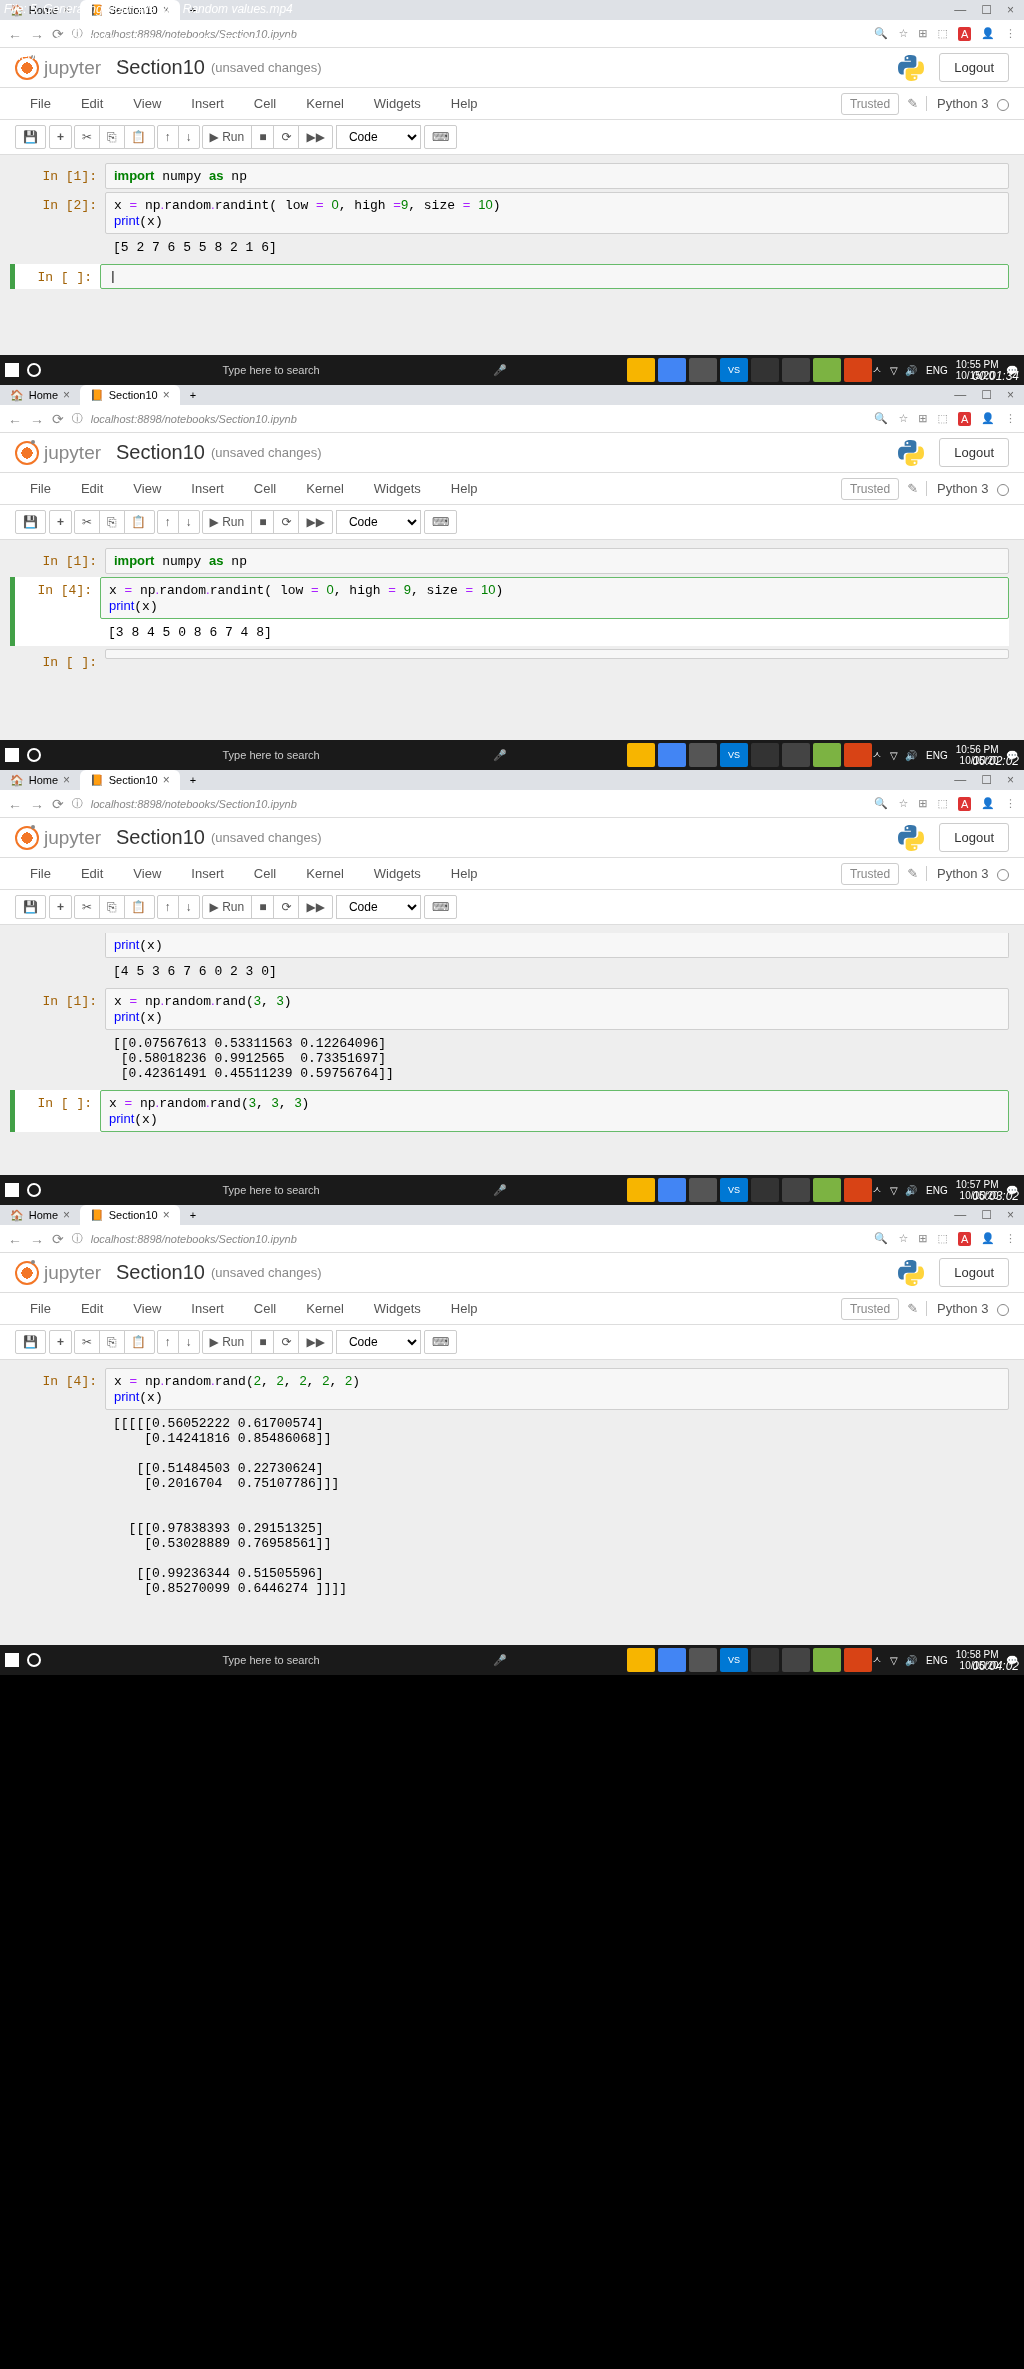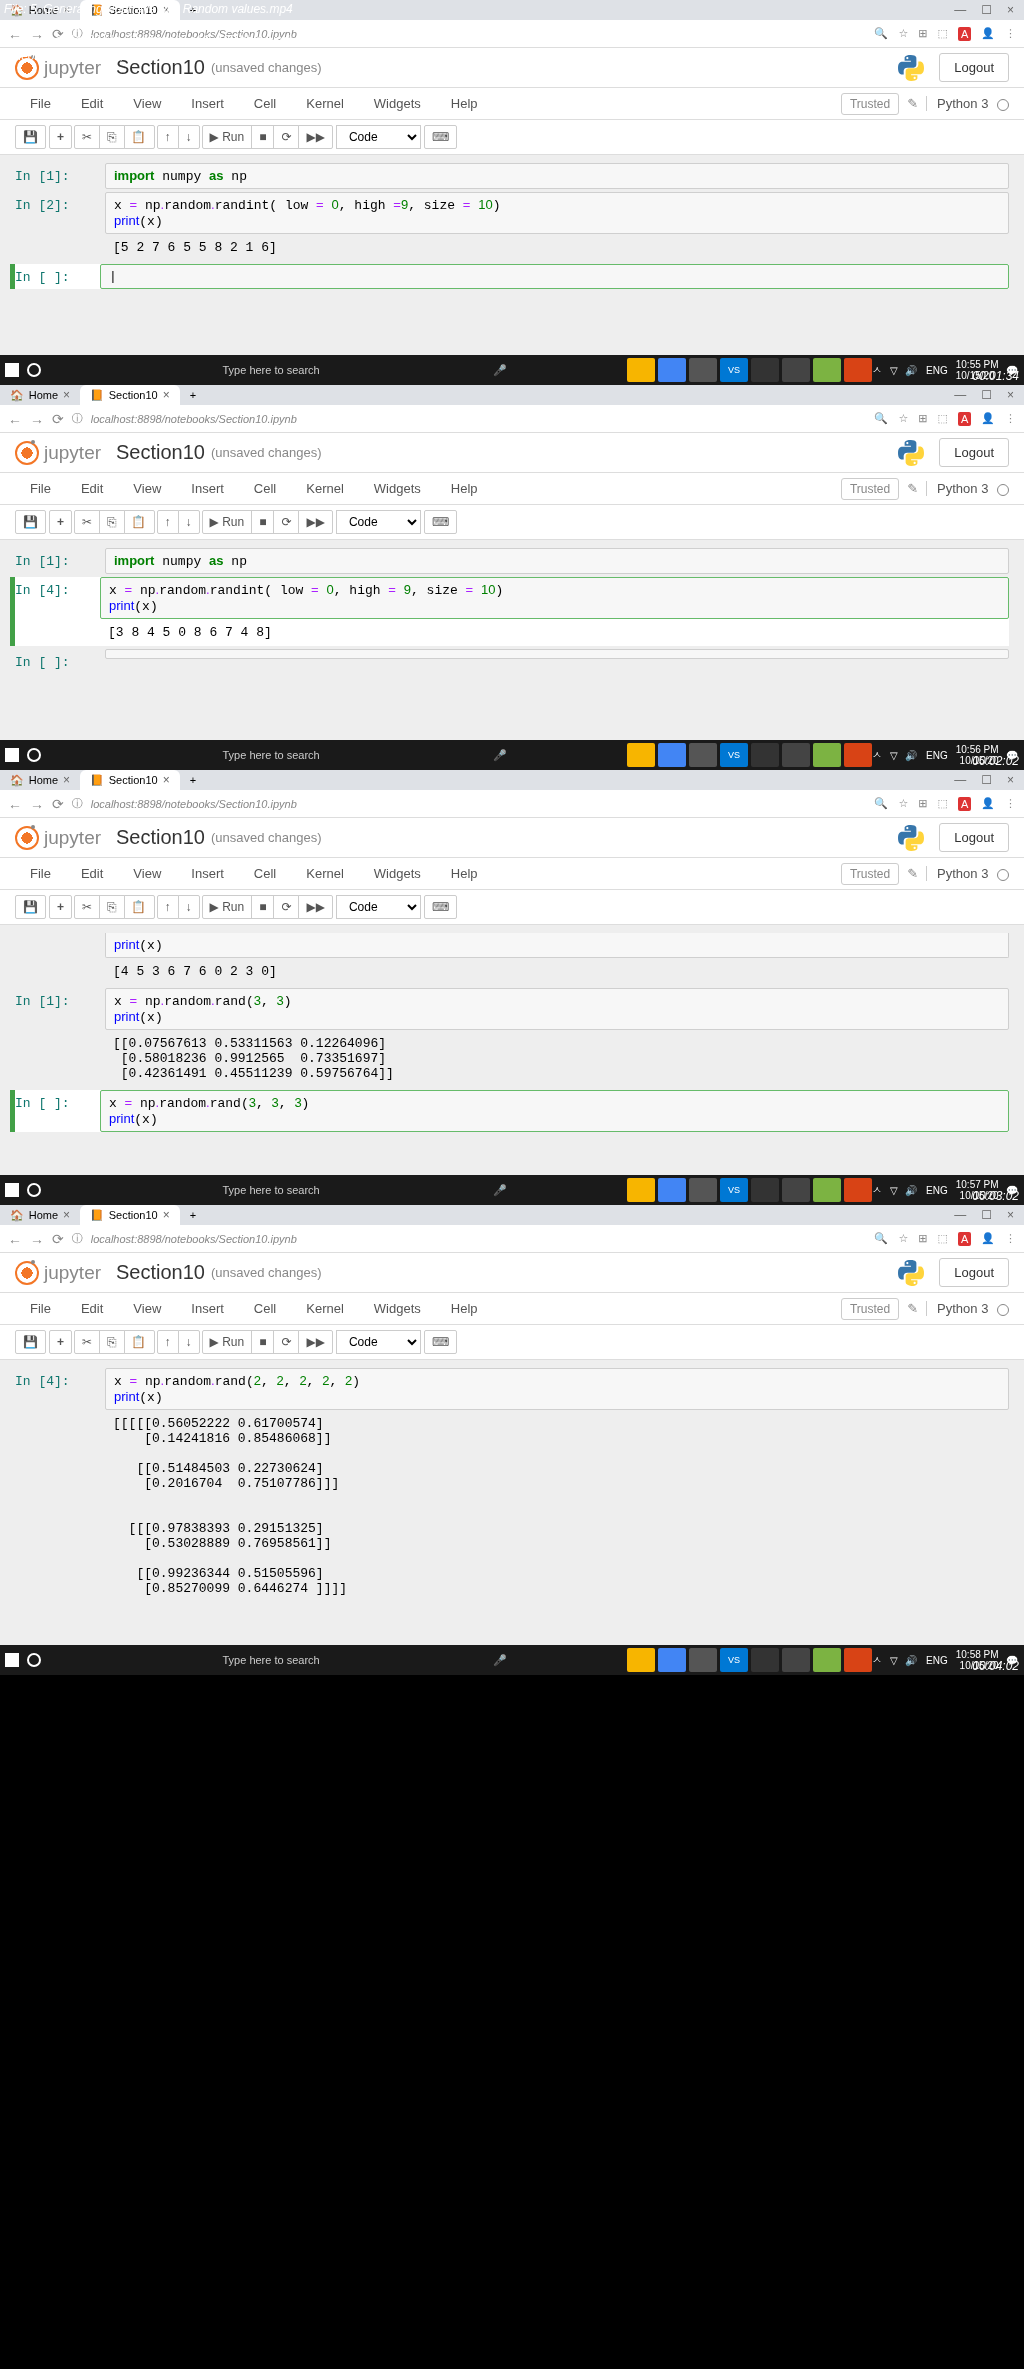--- a/index.html
+++ b/index.html
@@ -32,21 +32,21 @@
 .kernel-circle { display: inline-block; width: 12px; height: 12px; border: 1px solid #888; border-radius: 50%; margin-left: 5px; vertical-align: middle; }
 .toolbar { display: flex; padding: 5px 15px; border-bottom: 1px solid #ddd; gap: 3px; align-items: center; }
 .tb-btn { border: 1px solid #ccc; background: #fff; padding: 4px 7px; border-radius: 2px; font-size: 12px; color: #555; display: flex; align-items: center; gap: 3px; min-height: 24px; }
 .tb-group { display: flex; }
 .tb-group .tb-btn { border-radius: 0; margin-left: -1px; }
 .tb-group .tb-btn:first-child { border-radius: 2px 0 0 2px; }
 .tb-group .tb-btn:last-child { border-radius: 0 2px 2px 0; }
 .tb-select { border: 1px solid #ccc; padding: 3px 25px 3px 8px; font-size: 12px; background: #fff; min-width: 85px; }
 .notebook-area { background: #eee; padding: 5px 0 40px 0; min-height: 200px; }
 .cell { display: flex; margin: 3px 15px; }
-.prompt { width: 90px; text-align: left; padding: 6px 8px 0 0; font-family: 'Courier New', monospace; font-size: 13px; color: #0f766e; flex-shrink: 0; }
+.prompt { width: 90px; text-align: right; padding: 6px 8px 0 0; font-family: 'Courier New', monospace; font-size: 13px; color: #a16207; flex-shrink: 0; }
 .cell-content { flex: 1; }
 .code-input { background: #f7f7f7; border: 1px solid #cfcfcf; border-radius: 2px; padding: 4px 8px; font-family: 'Courier New', monospace; font-size: 13px; }
 .code-input.selected-green { border: 1px solid #66BB6A; }
 .cell.selected-green { border-left: 5px solid #42A047; margin-left: 10px; padding-left: 0; background: #fff; }
 .cell.selected-green .prompt { width: 85px; }
 .output { padding: 6px 0 6px 8px; font-family: 'Courier New', monospace; font-size: 13px; white-space: pre; }
 .kw-green { color: #008000; font-weight: bold; }
 .num { color: #008000; }
 .func { color: #0000FF; }
 .op { color: #AA22FF; }

